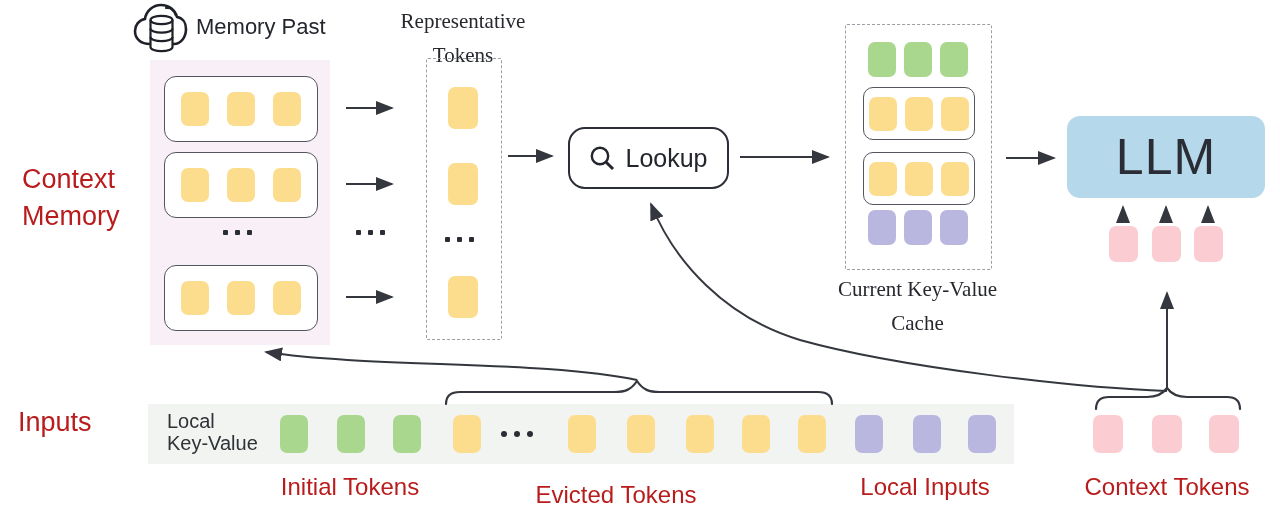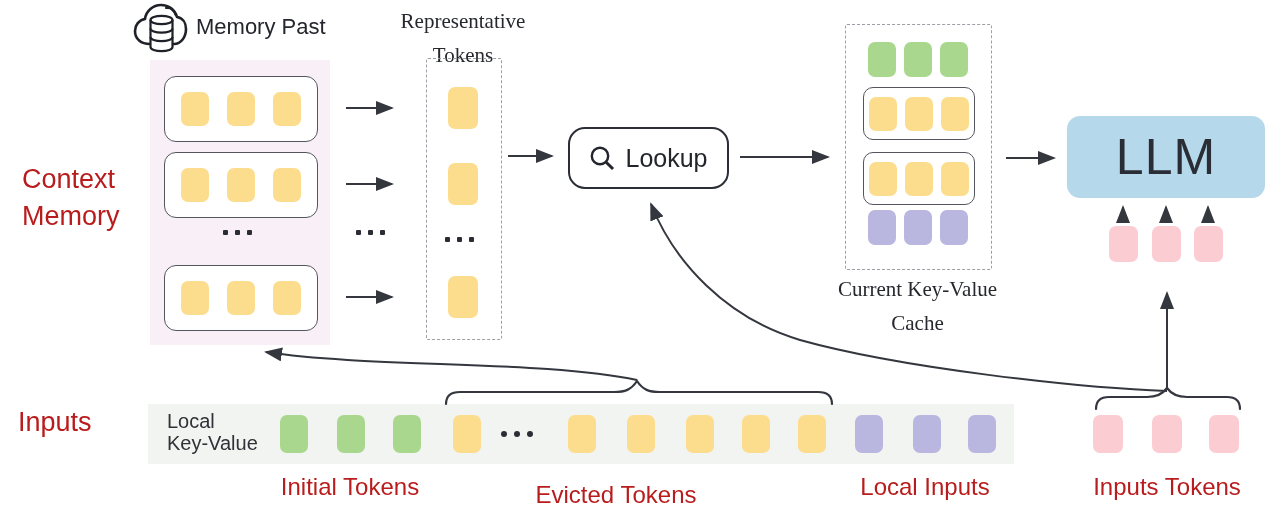--- a/index.html
+++ b/index.html
@@ -192,21 +192,21 @@
   <span class="strip-tok tok tok-p" style="left:913px;"></span>
   <span class="strip-tok tok tok-p" style="left:968px;"></span>
 
   <span class="cur-tok tok tok-k" style="left:1093px;"></span>
   <span class="cur-tok tok tok-k" style="left:1152px;"></span>
   <span class="cur-tok tok tok-k" style="left:1209px;"></span>
 
   <div class="abs caption" style="left:260px;top:473px;width:180px;">Initial Tokens</div>
   <div class="abs caption" style="left:526px;top:473px;width:180px;margin-top:8px;">Evicted Tokens</div>
   <div class="abs caption" style="left:835px;top:473px;width:180px;">Local Inputs</div>
-  <div class="abs caption" style="left:1077px;top:473px;width:180px;">Inputs Tokens</div>
+  <div class="abs caption" style="left:1077px;top:473px;width:180px;">Context Tokens</div>
 
   <svg class="layer" width="1280" height="509" viewBox="0 0 1280 509">
     <defs>
       <marker id="ah" markerWidth="9" markerHeight="7" refX="8" refY="3.5" orient="auto" markerUnits="strokeWidth">
         <path d="M0,0 L9,3.5 L0,7 Z" fill="#34373e"></path>
       </marker>
     </defs>
     <g stroke="#34373e" stroke-width="2" fill="none">
       <path d="M 346,108 H 392" marker-end="url(#ah)"></path>
       <path d="M 346,184 H 392" marker-end="url(#ah)"></path>

